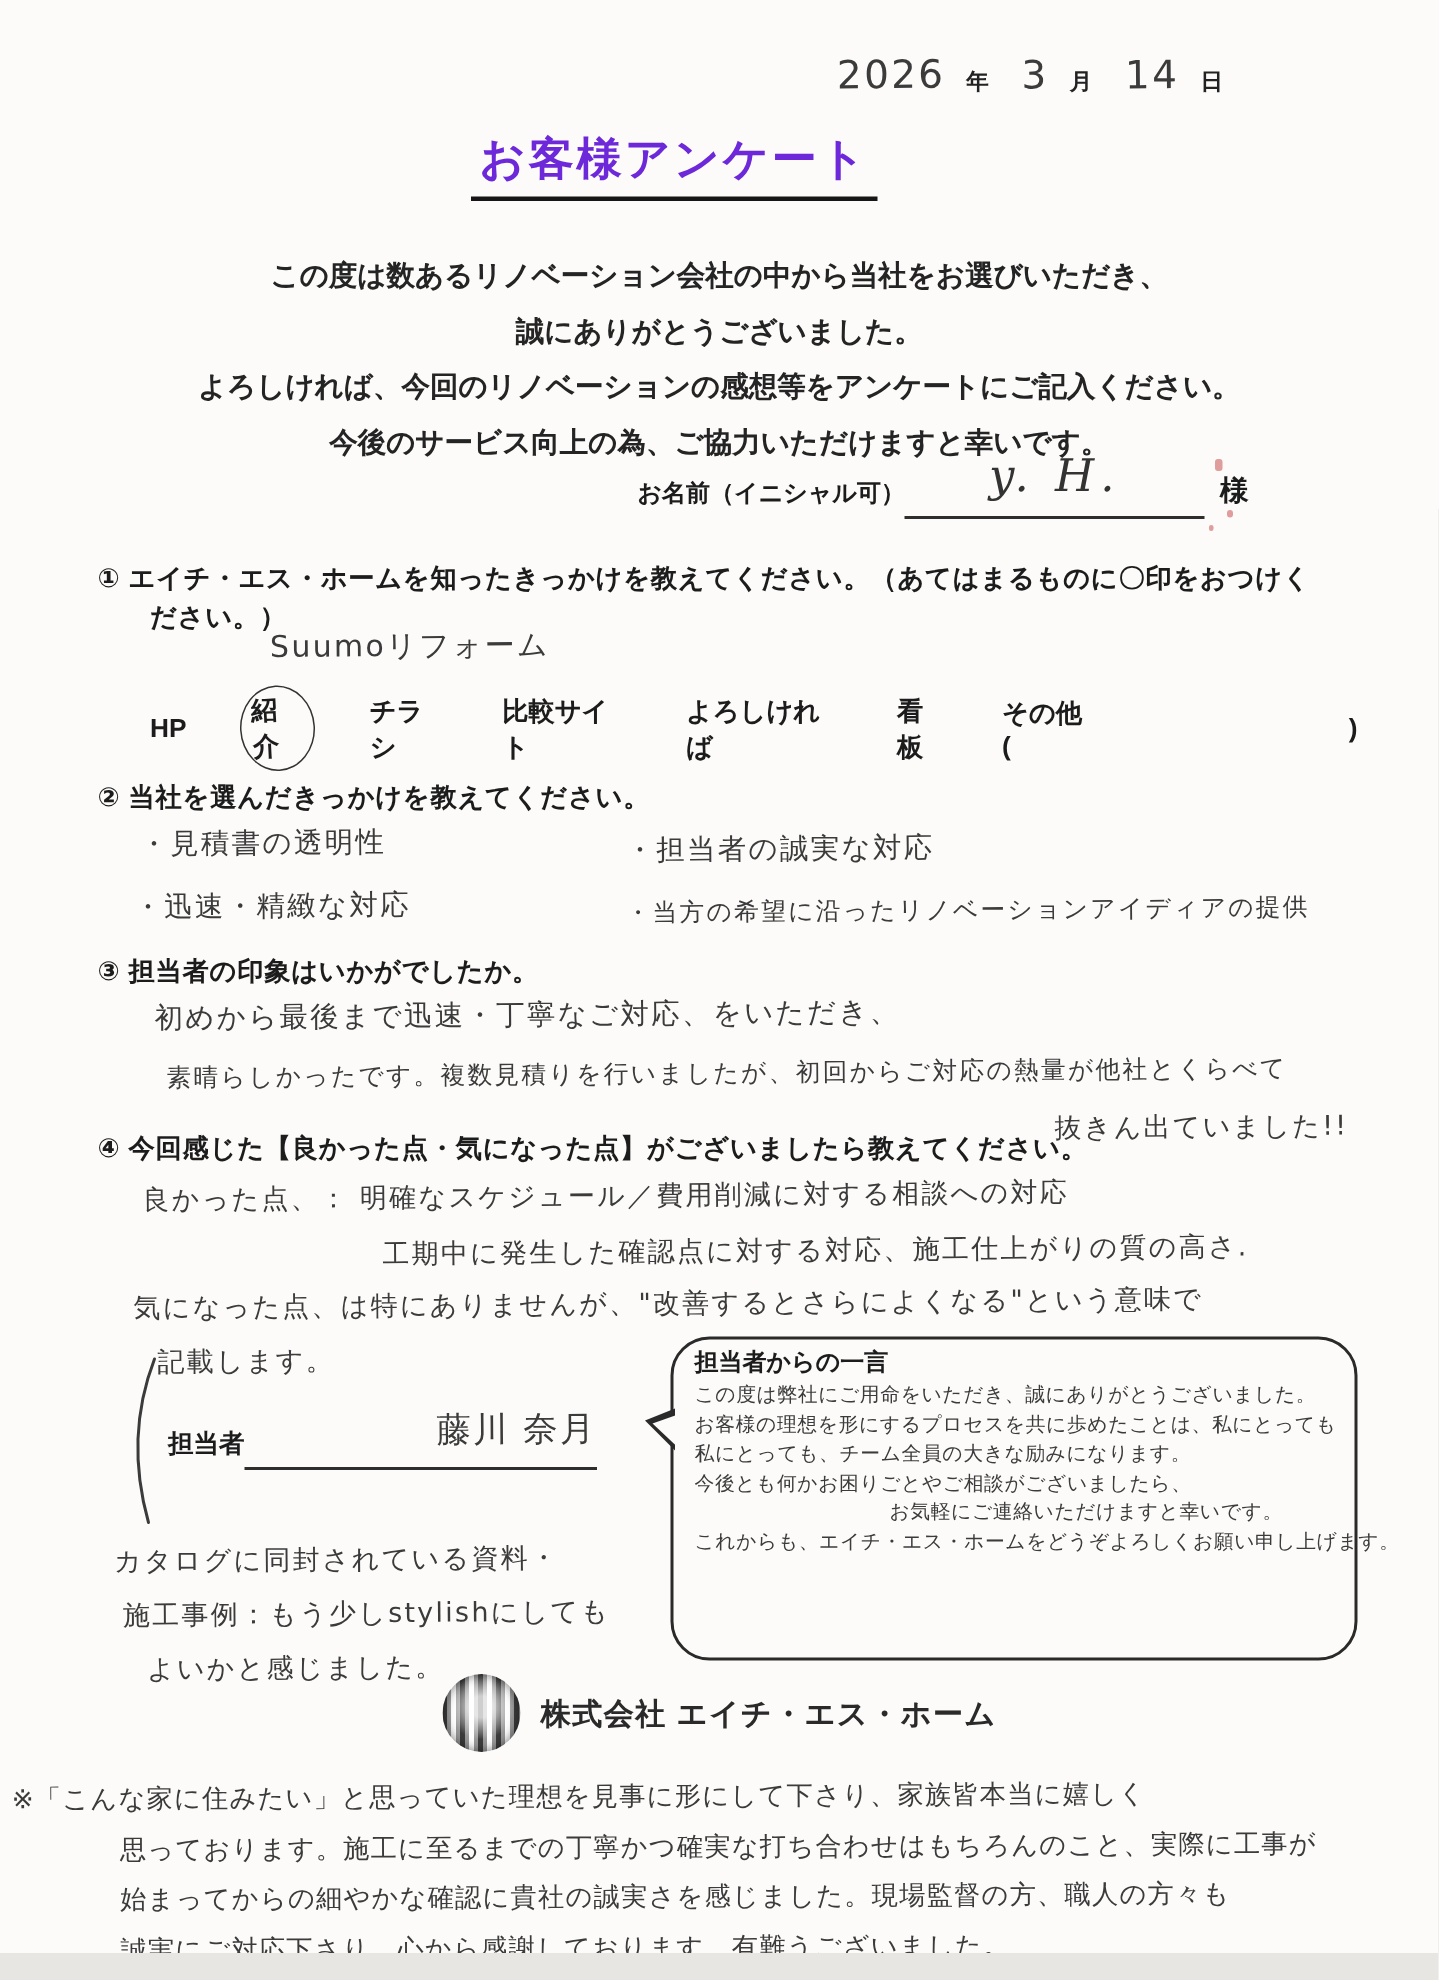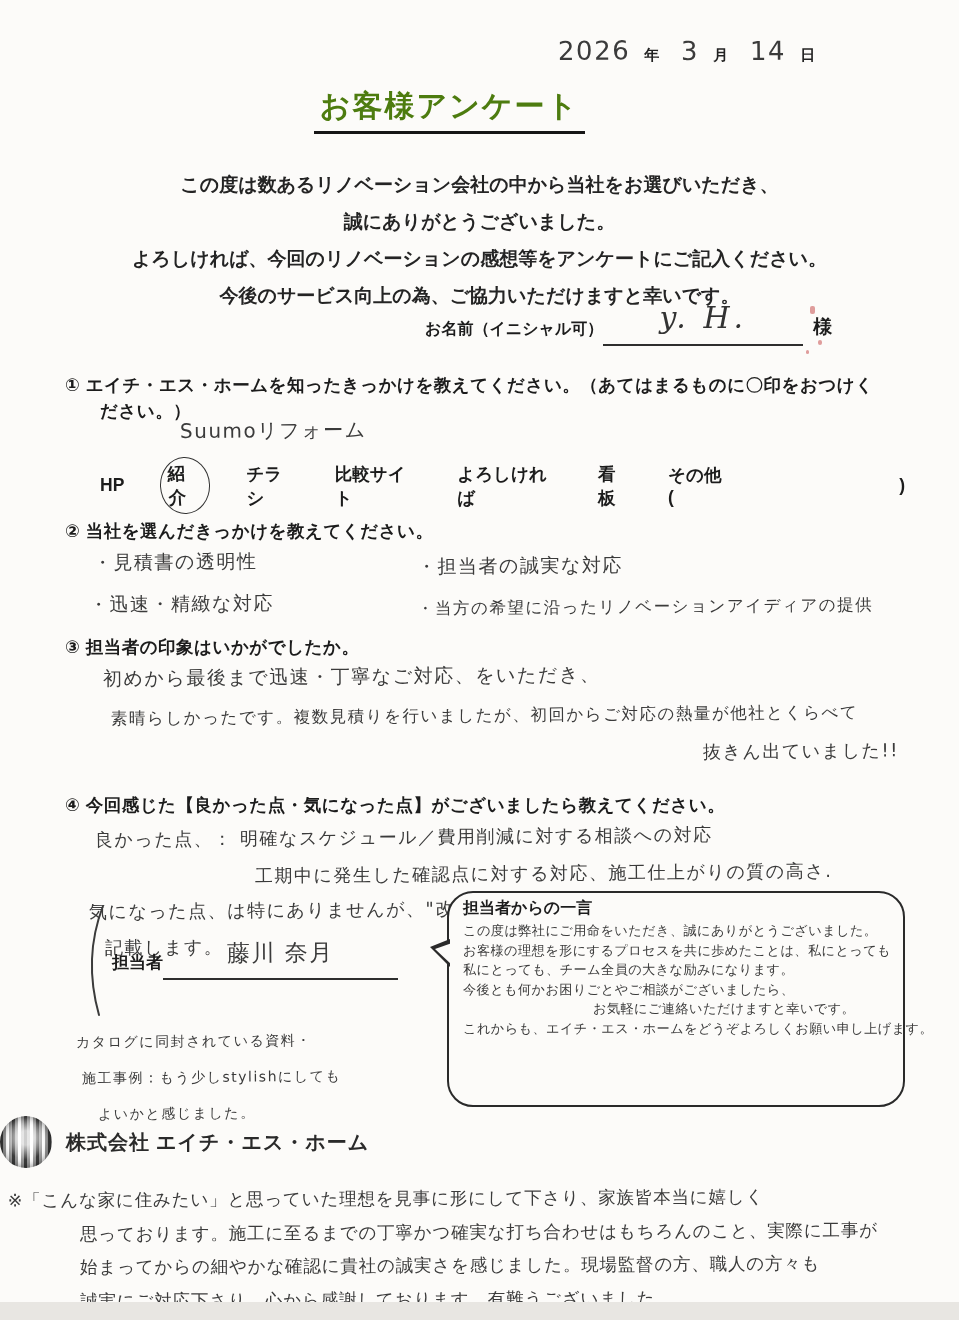--- a/index.html
+++ b/index.html
@@ -30,21 +30,21 @@
     transform:rotate(-2deg);
   }
   
   .date-row{position:absolute;top:36px;left:558px;display:flex;align-items:baseline;}
   .date-num{font-size:26px;margin-right:14px;}
   .date-lab{font-size:15px;font-weight:600;margin-right:22px;}
   
   .title-wrap{position:absolute;top:86px;left:0;right:60px;text-align:center;}
   .title{
     display:inline-block;font-size:30px;font-weight:700;letter-spacing:2px;
-    border-bottom:3px solid #161616;padding:0 6px 4px 6px;color:#4d7c0f;
+    border-bottom:3px solid #161616;padding:0 6px 4px 6px;color:#6d28d9;
   }
   
   .intro{position:absolute;top:166px;left:0;right:0;text-align:center;
          font-size:19px;line-height:37px;font-weight:600;color:#242424;}
   
   .name-row{position:absolute;top:300px;left:425px;display:flex;align-items:flex-end;}
   .name-label{font-size:16px;font-weight:600;padding-bottom:6px;}
   .name-line{width:200px;border-bottom:2px solid #2e2e2e;text-align:center;height:44px;}
   .name-suffix{font-size:19px;font-weight:600;padding-bottom:6px;margin-left:10px;}
   
@@ -53,21 +53,21 @@
   .circled{
     display:inline-block;border:1.7px solid #333;border-radius:50%;
     padding:3px 7px 4px 7px;margin:-3px 0;transform:rotate(-3deg);
   }
   .opt-row{display:flex;align-items:center;font-size:17.5px;font-weight:600;margin-top:14px;}
   .opt{margin-right:36px;}
   .other-space{display:inline-block;width:178px;}
   
   .staff-row{position:absolute;top:938px;left:112px;display:flex;align-items:flex-end;}
   .staff-label{font-size:17px;font-weight:600;padding-bottom:6px;}
-  .staff-line{width:235px;border-bottom:2px solid #2e2e2e;text-align:center;height:40px;}
+  .staff-line{width:235px;border-bottom:2px solid #2e2e2e;text-align:right;height:40px;}
   
   .bubble{
     position:absolute;left:447px;top:891px;width:458px;height:216px;
     border:2px solid #2a2a2a;border-radius:26px;background:#fcfbf9;
     box-sizing:border-box;padding:5px 12px 0 14px;
   }
   .bubble-title{font-size:16px;font-weight:700;margin-bottom:2px;}
   .bubble .hw{font-size:13.2px;letter-spacing:.4px;line-height:19.5px;transform:none;white-space:nowrap;}
   .tail-outer{
     position:absolute;left:-19px;top:46px;width:0;height:0;
@@ -75,24 +75,24 @@
     border-right:20px solid #2a2a2a;
   }
   .tail-inner{
     position:absolute;left:-14px;top:50px;width:0;height:0;
     border-top:6px solid transparent;border-bottom:16px solid transparent;
     border-right:17px solid #fcfbf9;
   }
   
   .paren{position:absolute;left:80px;top:903px;}
   
-  .side-note{position:absolute;left:76px;top:1024px;font-size:14px;line-height:36px;}
+  .side-note{position:absolute;left:76px;top:1024px;font-size:18px;line-height:36px;}
   .side-note div{white-space:nowrap;}
   
-  .footer{position:absolute;top:1116px;left:0;right:0;display:flex;align-items:center;font-family:Liberation Serif, serif;}
+  .footer{position:absolute;top:1116px;left:0;right:0;display:flex;justify-content:center;align-items:center;}
   .logo{
     width:52px;height:52px;border-radius:50%;margin-right:14px;
     background:
       radial-gradient(circle at 50% 42%, rgba(255,255,255,.75) 0 18%, rgba(255,255,255,0) 55%),
       repeating-linear-gradient(90deg,#3c3c3c 0 3px,#9a9a9a 3px 6px,#ffffff 6px 9px,#9a9a9a 9px 12px);
     box-shadow:inset 0 0 8px rgba(0,0,0,.55);
   }
   .company{font-size:20px;font-weight:700;letter-spacing:1px;color:#2a2a2a;}
   
   .bottom-note{position:absolute;left:8px;top:1182px;width:948px;font-size:17.5px;
@@ -174,21 +174,21 @@
   <div class="qblock" style="top:634px;height:120px;">
     <div class="q-head">
       <span>③</span>
       <span>担当者の印象はいかがでしたか。</span>
     </div>
     <div class="hw" style="position:absolute;left:38px;top:32px;font-size:19px;">初めから最後まで迅速・丁寧なご対応、をいただき、</div>
     <div class="hw hw-small" style="position:absolute;left:46px;top:74px;">素晴らしかったです。複数見積りを行いましたが、初回からご対応の熱量が他社とくらべて</div>
     <div class="hw" style="position:absolute;left:638px;top:106px;font-size:18px;">抜きん出ていました!!</div>
   </div>
 
-  <div class="qblock" style="top:752px;height:170px;margin-top:40px;">
+  <div class="qblock" style="top:752px;height:170px;">
     <div class="q-head">
       <span>④</span>
       <span>今回感じた【良かった点・気になった点】がございましたら教えてください。</span>
     </div>
     <div class="hw" style="position:absolute;left:30px;top:36px;font-size:18px;">良かった点、： 明確なスケジュール／費用削減に対する相談への対応</div>
     <div class="hw" style="position:absolute;left:190px;top:72px;font-size:18px;">工期中に発生した確認点に対する対応、施工仕上がりの質の高さ.</div>
     <div class="hw" style="position:absolute;left:24px;top:108px;font-size:18px;">気になった点、は特にありませんが、"改善するとさらによくなる"という意味で</div>
     <div class="hw" style="position:absolute;left:40px;top:144px;font-size:18px;">記載します。</div>
   </div>
 

